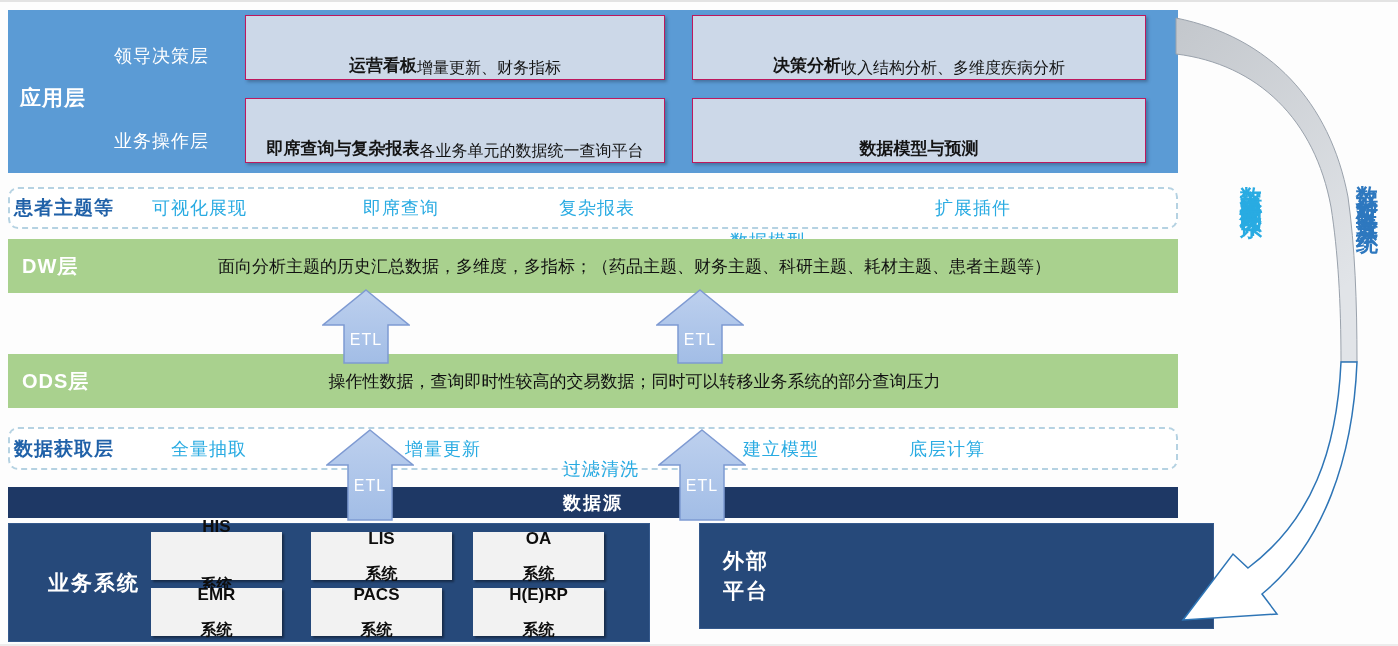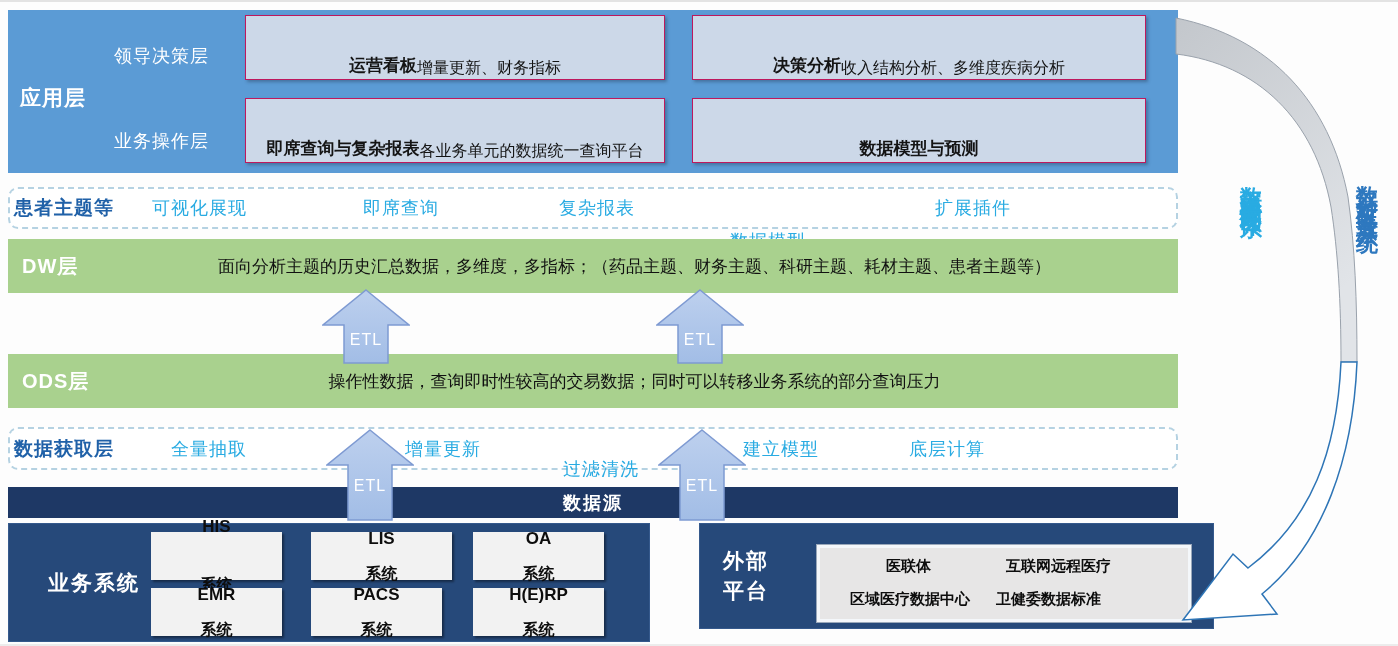--- a/index.html
+++ b/index.html
@@ -186,26 +186,20 @@
       <div class="s">系统</div>
     </div>
     <div class="abs sys-box" style="left:465px;top:65px;width:131px;height:48px;">
       <div class="n">H(E)RP</div>
       <div class="s">系统</div>
     </div>
   </div>
 
   <div class="abs navy-panel" style="left:663px;top:521px;width:515px;height:106px;margin-left:36px;">
     <div class="abs panel-label vcenter" style="left:24px;width:48px;line-height:1.45;">外部平台</div>
-    <div class="abs ext-box" style="left:118px;top:22px;width:368px;height:71px;">
-      <span class="ext-item" style="left:66px;top:9px;">医联体</span>
-      <span class="ext-item" style="left:186px;top:9px;">互联网远程医疗</span>
-      <span class="ext-item" style="left:30px;top:42px;">区域医疗数据中心</span>
-      <span class="ext-item" style="left:176px;top:42px;">卫健委数据标准</span>
-    </div>
   </div>
 
   <svg class="abs" style="left:1155px;top:0;" width="243" height="646" viewBox="0 0 243 646">
     <defs>
       <linearGradient id="grayGrad" x1="0" y1="0" x2="0.5" y2="1">
         <stop offset="0" stop-color="#c3c7cc"></stop>
         <stop offset="1" stop-color="#e1e4e8"></stop>
       </linearGradient>
     </defs>
     <path d="M 21,16 C 115,35 175,100 193,195 C 200,245 202,300 202,360 L 186,360 C 186,300 183,250 176,205 C 160,118 103,62 21,52 Z" fill="url(#grayGrad)" stroke="#9aa2ac" stroke-width="1"></path>

